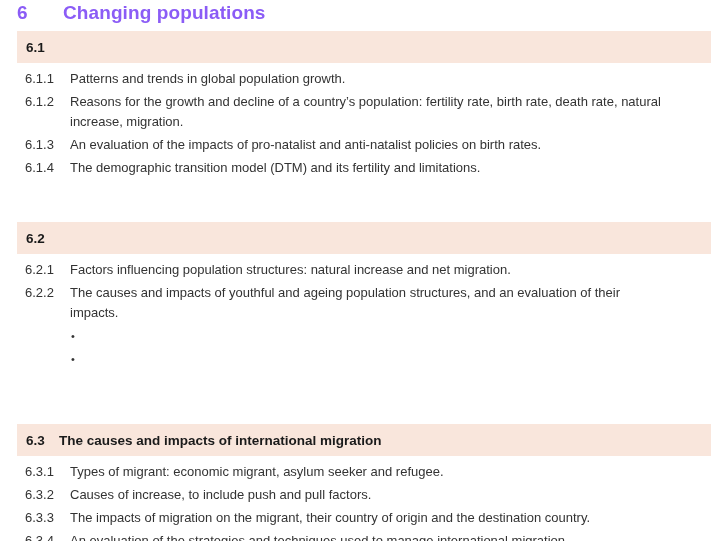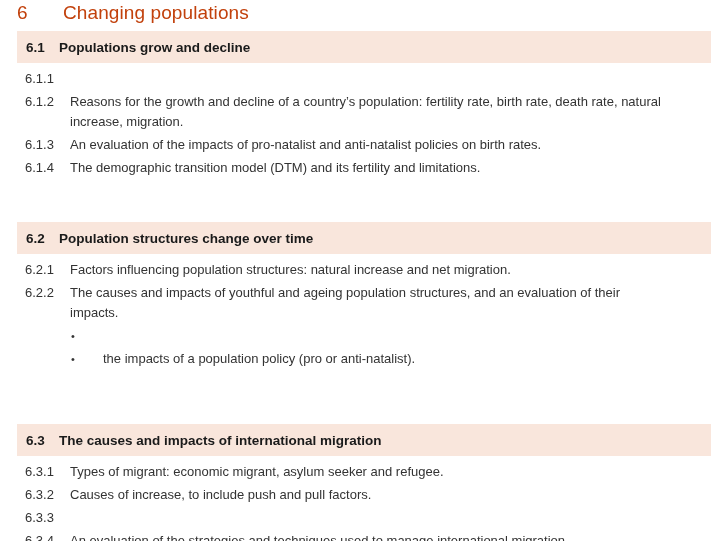--- a/index.html
+++ b/index.html
@@ -13,22 +13,22 @@
       overflow: hidden;
       position: relative;
       font-family: "Liberation Sans", sans-serif;
       color: #2b2b2b;
     }
     .page-title {
       position: absolute;
       left: 17px;
       top: 2px;
       font-size: 19px;
-      font-weight: normal;
-      color: #c2410c;
+      font-weight: bold;
+      color: #8b5cf6;
       letter-spacing: 0.1px;
     }
     .page-title .num {
       display: inline-block;
       width: 46px;
     }
     .section {
       position: absolute;
       left: 0;
       width: 721px;
@@ -87,80 +87,79 @@
 </head>
 <body>
 
 <div class="page-title">
   <span class="num">6</span><span>Changing populations</span>
 </div>
 
 <div class="section" style="top:31px;">
   <div class="section-header">
     <span class="num">6.1</span>
-    <span>Populations grow and decline</span>
   </div>
   <div class="items">
     <div class="item">
       <span class="num">6.1.1</span>
+      <span class="text">Patterns and trends in global population growth.</span>
     </div>
     <div class="item">
       <span class="num">6.1.2</span>
       <span class="text">Reasons for the growth and decline of a country’s population: fertility rate, birth rate, death rate, natural increase, migration.</span>
     </div>
     <div class="item">
       <span class="num">6.1.3</span>
       <span class="text">An evaluation of the impacts of pro-natalist and anti-natalist policies on birth rates.</span>
     </div>
     <div class="item">
       <span class="num">6.1.4</span>
       <span class="text">The demographic transition model (DTM) and its fertility and limitations.</span>
     </div>
   </div>
 </div>
 
 <div class="section" style="top:222px;">
   <div class="section-header">
     <span class="num">6.2</span>
-    <span>Population structures change over time</span>
   </div>
   <div class="items">
     <div class="item">
       <span class="num">6.2.1</span>
       <span class="text">Factors influencing population structures: natural increase and net migration.</span>
     </div>
     <div class="item">
       <span class="num">6.2.2</span>
       <span class="text">The causes and impacts of youthful and ageing population structures, and an evaluation of their impacts.</span>
     </div>
     <div class="bullet">
       <span class="dot">•</span>
     </div>
     <div class="bullet">
       <span class="dot">•</span>
-      <span>the impacts of a population policy (pro or anti-natalist).</span>
     </div>
   </div>
 </div>
 
 <div class="section" style="top:424px;">
   <div class="section-header">
     <span class="num">6.3</span>
     <span>The causes and impacts of international migration</span>
   </div>
   <div class="items">
     <div class="item">
       <span class="num">6.3.1</span>
       <span class="text">Types of migrant: economic migrant, asylum seeker and refugee.</span>
     </div>
     <div class="item">
       <span class="num">6.3.2</span>
       <span class="text">Causes of increase, to include push and pull factors.</span>
     </div>
     <div class="item">
       <span class="num">6.3.3</span>
+      <span class="text">The impacts of migration on the migrant, their country of origin and the destination country.</span>
     </div>
     <div class="item">
       <span class="num">6.3.4</span>
       <span class="text">An evaluation of the strategies and techniques used to manage international migration.</span>
     </div>
   </div>
 </div>
 
 </body></html>

